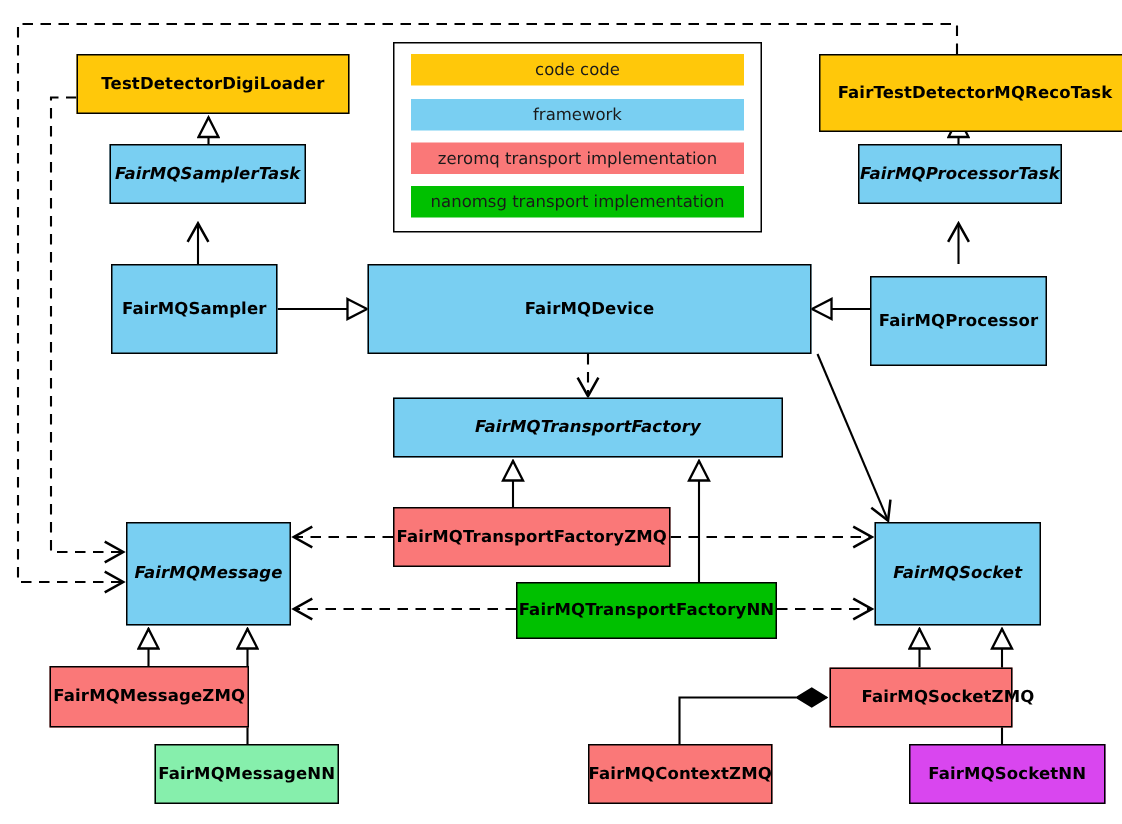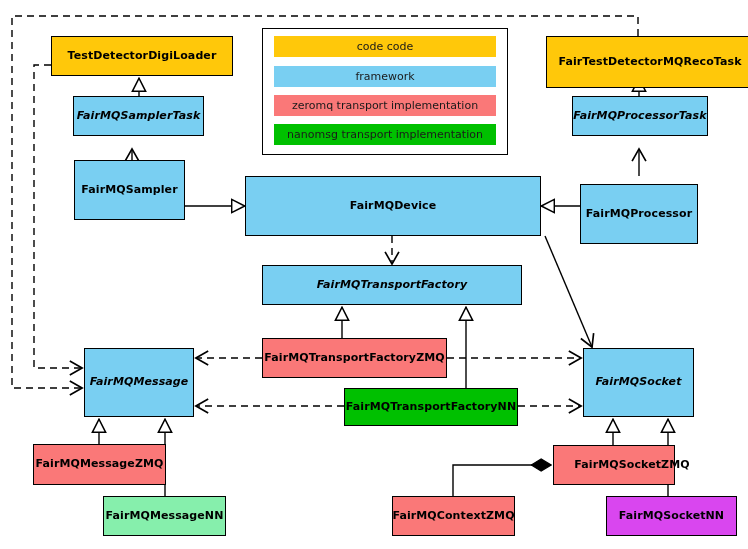--- a/index.html
+++ b/index.html
@@ -131,21 +131,21 @@
   <div class="legend-row" style="left:274px; top:124px; width:222px; height:21px; background:#00C000;">nanomsg transport implementation</div>
 
   <div class="node" style="left:51px; top:36px; width:182px; height:40px; background:#FFC80A;">TestDetectorDigiLoader</div>
 
   <div class="node" style="left:528px; top:36px; width:208px; height:52px; background:#FFC80A;margin-left:18px;">FairTestDetectorMQRecoTask</div>
 
   <div class="node italic" style="left:73px; top:96px; width:131px; height:40px; background:#79CFF2;">FairMQSamplerTask</div>
 
   <div class="node italic" style="left:572px; top:96px; width:136px; height:40px; background:#79CFF2;">FairMQProcessorTask</div>
 
-  <div class="node" style="left:74px; top:160px; width:111px; height:60px; background:#79CFF2;">FairMQSampler</div>
+  <div class="node" style="left:74px; top:176px; width:111px; height:60px; background:#79CFF2;">FairMQSampler</div>
 
   <div class="node" style="left:245px; top:176px; width:296px; height:60px; background:#79CFF2;">FairMQDevice</div>
 
   <div class="node" style="left:580px; top:184px; width:118px; height:60px; background:#79CFF2;">FairMQProcessor</div>
 
   <div class="node italic" style="left:262px; top:265px; width:260px; height:40px; background:#79CFF2;">FairMQTransportFactory</div>
 
   <div class="node" style="left:262px; top:338px; width:185px; height:40px; background:#FA7878;">FairMQTransportFactoryZMQ</div>
 
   <div class="node" style="left:344px; top:388px; width:174px; height:38px; background:#00C000;">FairMQTransportFactoryNN</div>

